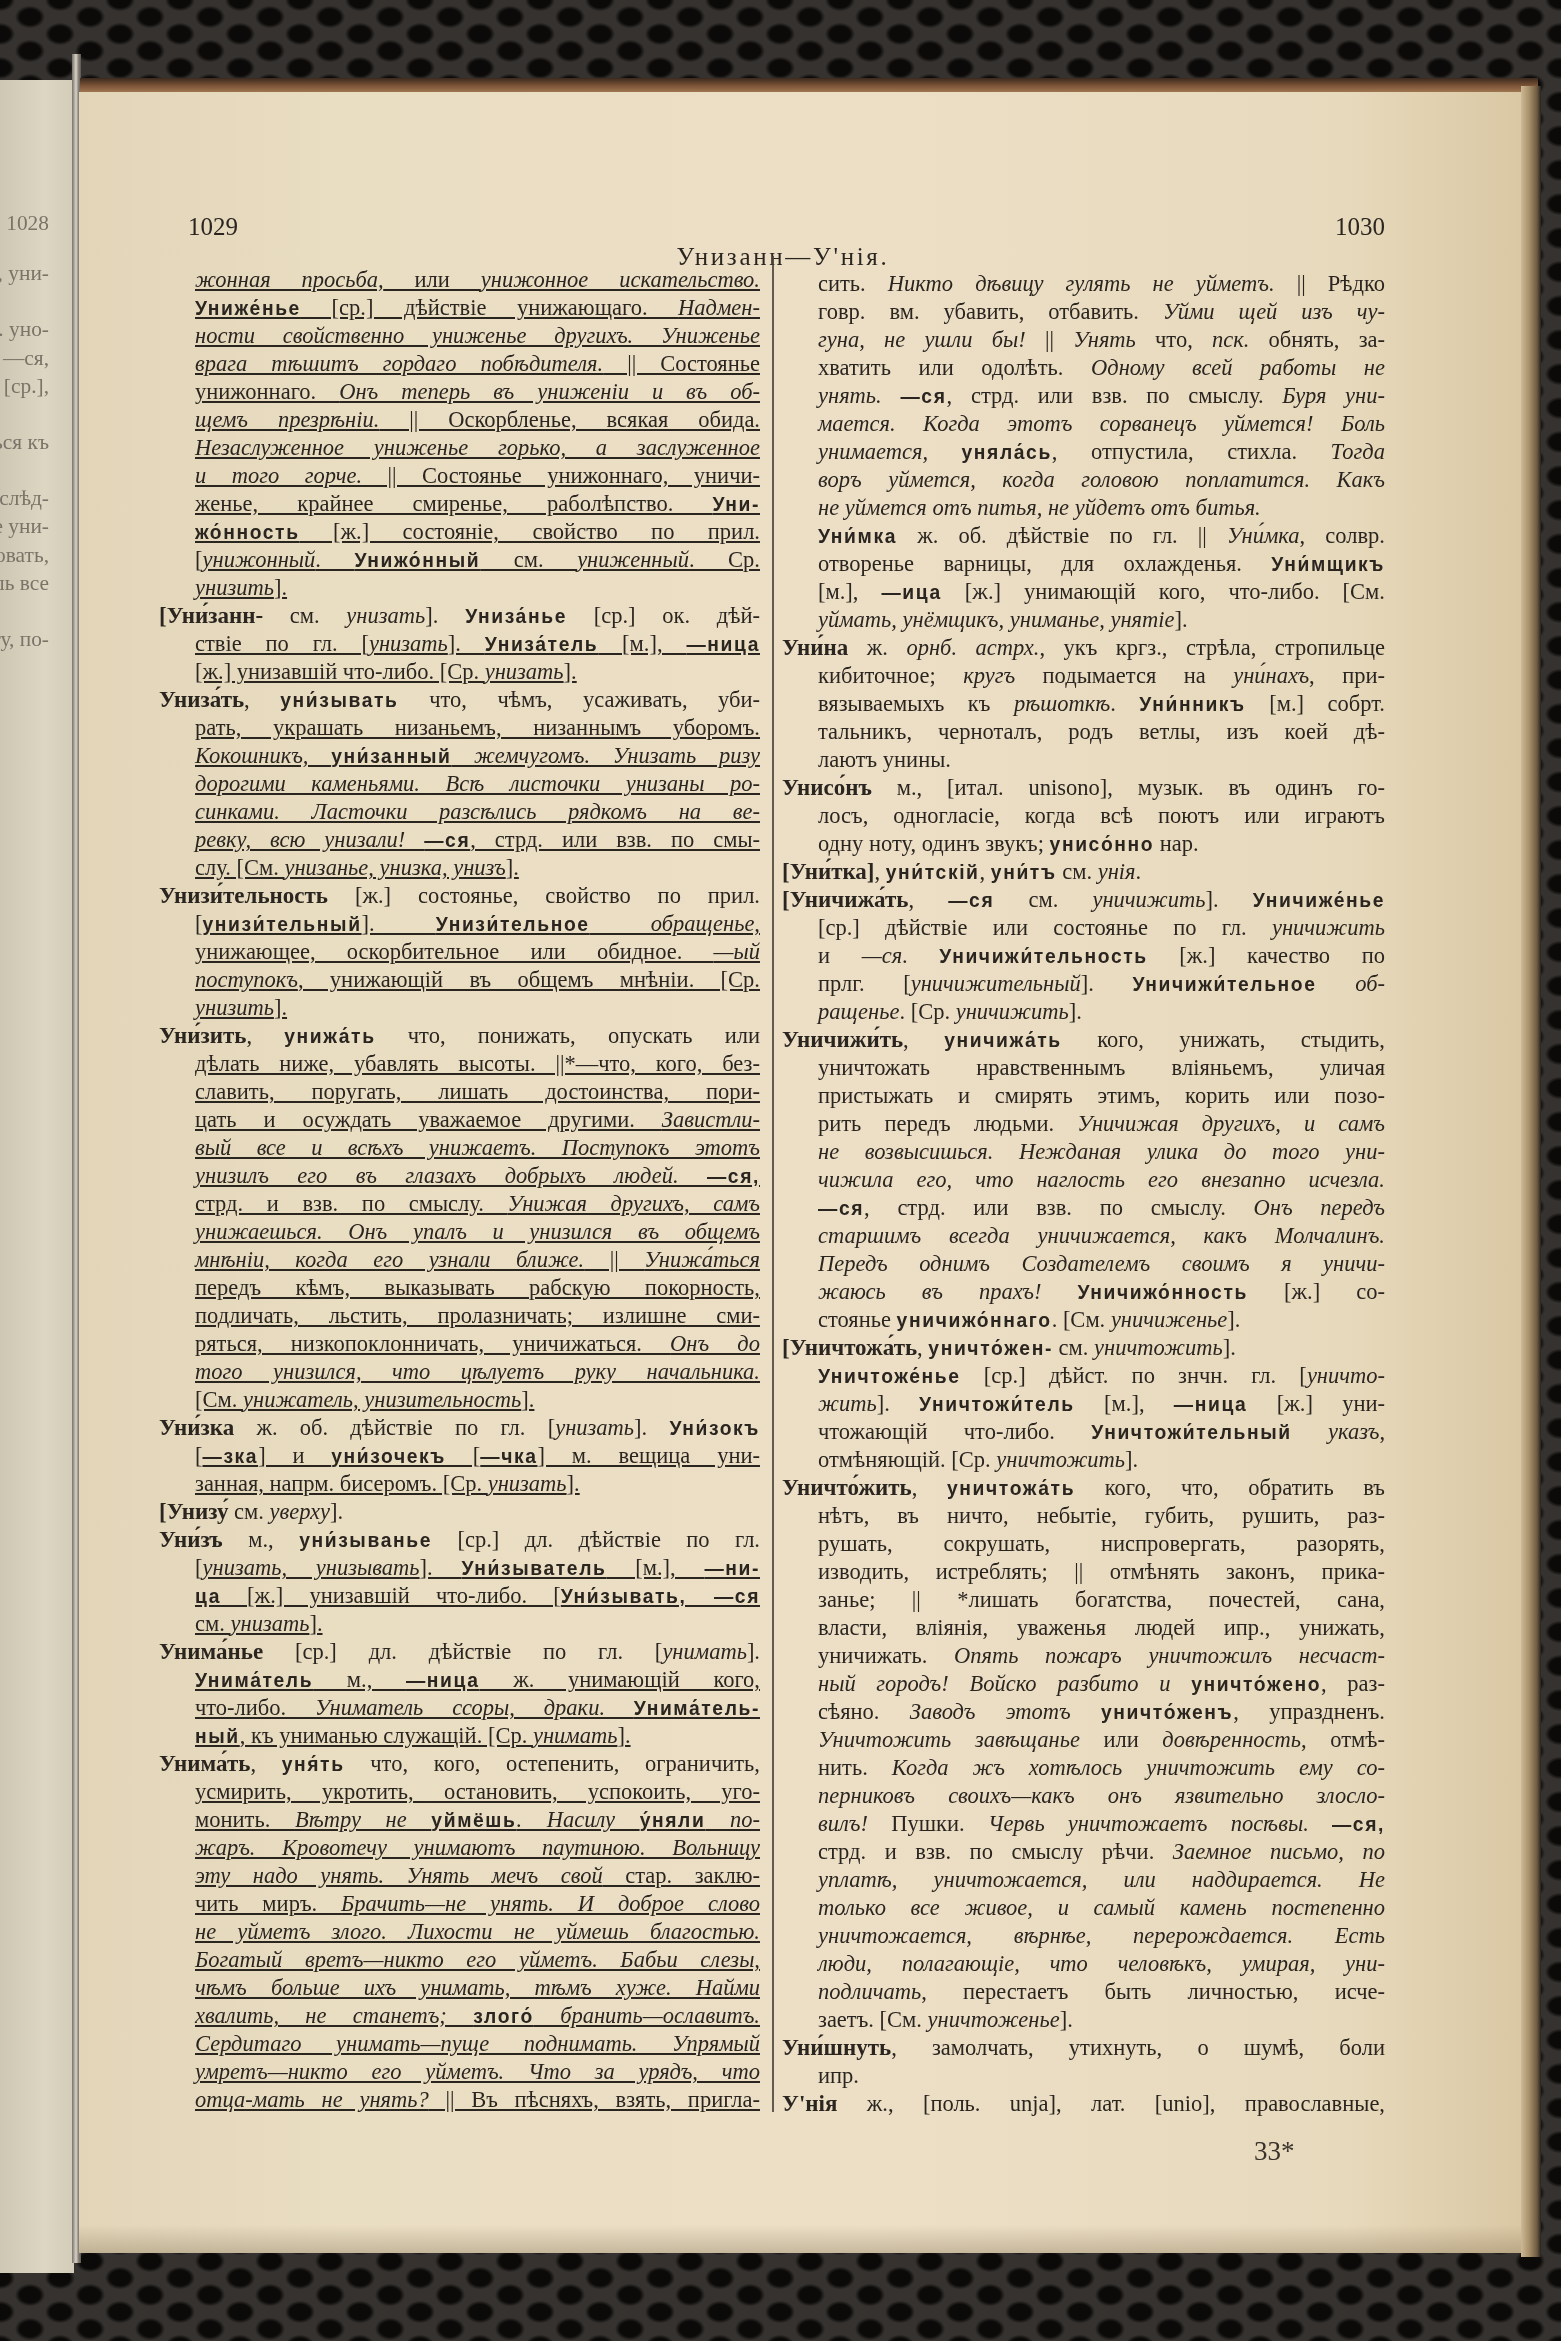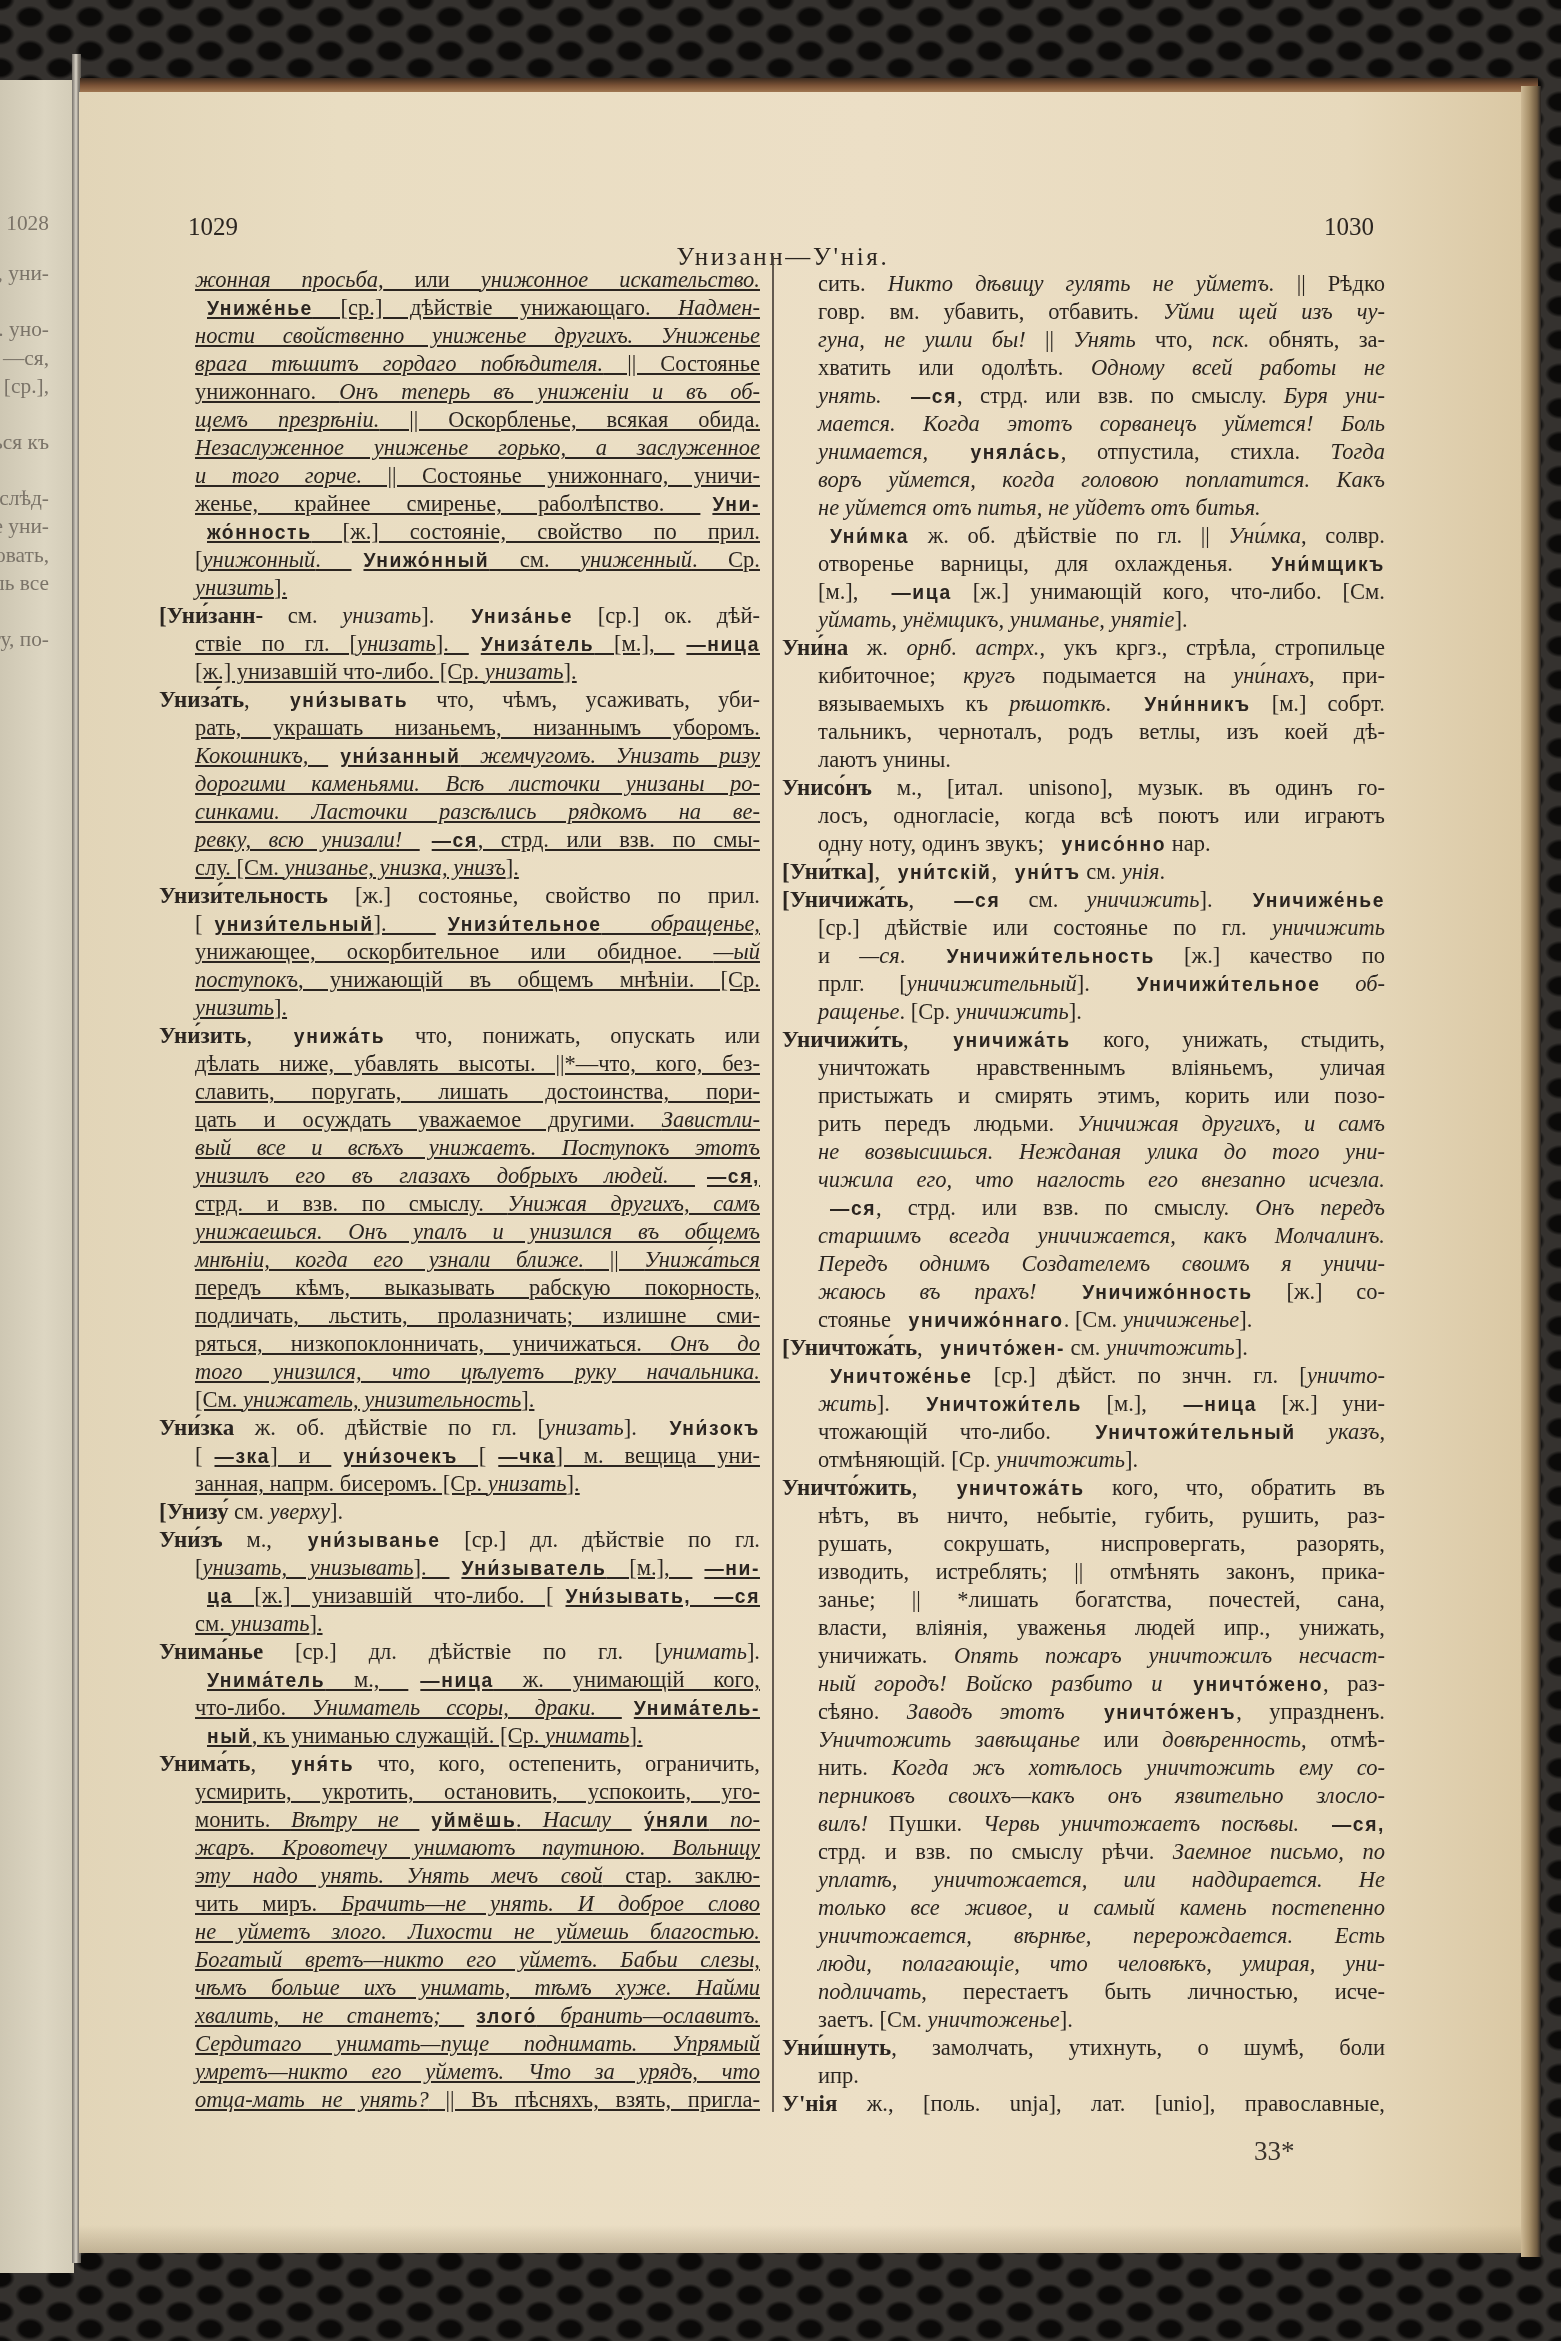--- a/index.html
+++ b/index.html
@@ -43,42 +43,42 @@
     .bottomshade {
       position: absolute; left: 79px; top: 2225px; width: 1442px; height: 28px;
       background: linear-gradient(180deg, rgba(0,0,0,0), rgba(90,70,40,0.25));
     }
     .hdr {
       position: absolute; top: 212px; height: 30px; line-height: 30px;
       font-size: 25px; color: #2b2520; white-space: nowrap;
     }
     .pn-left { left: 159px; margin-left: 29px; }
     .running-head { left: 638px; width: 290px; text-align: center; letter-spacing: 2.7px; margin-top: 30px; }
-    .pn-right { left: 1324px; width: 61px; }
+    .pn-right { left: 1324px; width: 61px; text-align: right; }
     .divider {
       position: absolute; left: 772px; top: 256px; width: 1.6px; height: 1856px;
       background: #4a423a; opacity: 0.85;
     }
     .col { position: absolute; }
     .col-left { left: 159px; top: 266px; width: 601px; }
     .col-right { left: 782px; top: 270px; width: 603px; }
     .ln {
       box-sizing: border-box; height: 28px; line-height: 28px; overflow: hidden;
       font-size: 22.5px; color: #2b2520;
       text-align: justify; text-align-last: justify; white-space: normal;
     }
     .col-right .ln { height: 28px; line-height: 28px; }
     .col-left .ln.cont { padding-left: 36px; text-decoration: underline; }
     .col-right .ln.cont { padding-left: 36px; }
     .ln.end { text-align-last: left; }
     .s-n { }
     .s-i { font-style: italic; }
     .s-b {
       font-family: "Liberation Sans", sans-serif; font-weight: bold;
-      font-size: 19.3px; letter-spacing: 1.6px; margin-left: 12px;
+      font-size: 19.3px; letter-spacing: 1.6px;
     }
     .s-h { font-weight: bold; font-size: 23px; }
     .signature {
       position: absolute; left: 1254px; top: 2138px; height: 27px; line-height: 27px;
       font-size: 27px; color: #3a332c;
     }
   </style>
 </head>
 <body>
 

